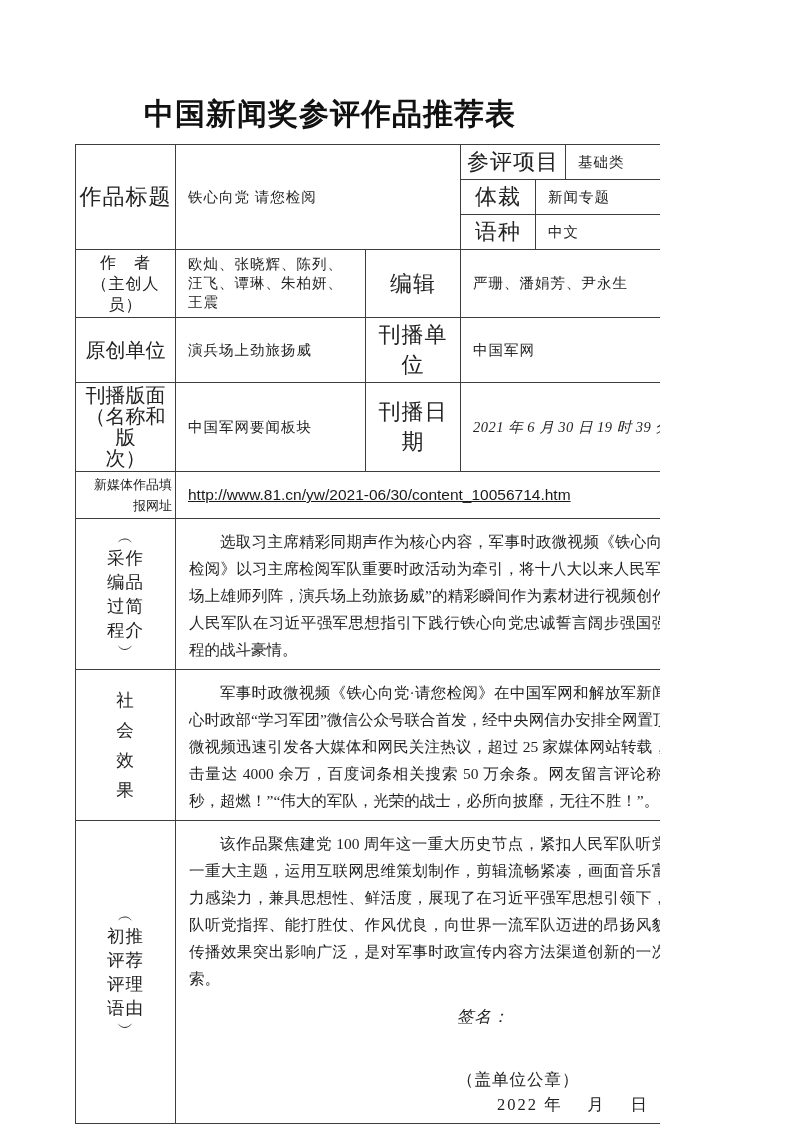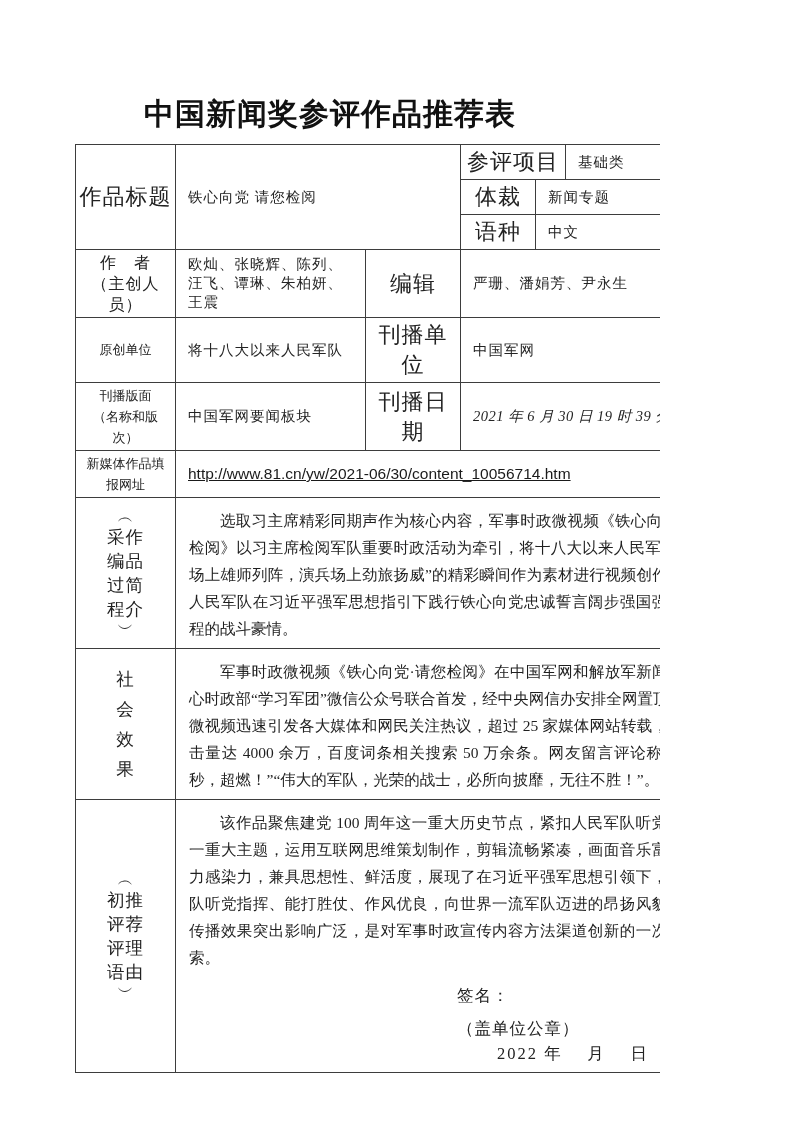--- a/index.html
+++ b/index.html
@@ -34,22 +34,22 @@
   }
 
   
   .lbl {
     text-align: center;
     font-size: 22px;
     color: #222;
     padding: 2px;
     letter-spacing: 1px;
   }
-  .lbl.sm { font-size: 13px; letter-spacing: 0; font-family: Liberation Serif, serif; }
-  .lbl.xs { font-size: 13px; letter-spacing: 0; text-align: center; padding: 2px 3px; }
+  .lbl.sm { font-size: 20px; letter-spacing: 0; font-family: Liberation Serif, serif; }
+  .lbl.xs { font-size: 13px; letter-spacing: 0; text-align: right; padding: 2px 3px; }
   .lbl.multiline { white-space: pre-line; line-height: 21px; margin-left: 45px; }
 
   
   .val {
     font-size: 14.5px;
     padding: 4px 12px;
     color: #242424;
     letter-spacing: 1px;
   }
   .val.date { letter-spacing: 0.5px; font-style: italic; }
@@ -85,21 +85,21 @@
   }
   .para p { text-indent: 2em; }
 
   .sign-block {
     margin-top: 12px;
     margin-left: 268px;
     font-size: 16.5px;
     line-height: 25px;
     color: #222;
   }
-  .sign-name { margin-bottom: 8px; letter-spacing: 1px; }
+  .sign-name { margin-bottom: 38px; letter-spacing: 1px; font-style: italic; }
   .seal-note { letter-spacing: 1px; }
   .date-line { letter-spacing: 2px; margin-left: 40px; }
 
   .footer-link {
     margin: 22px 0 0 120px;
     font-size: 17px;
     color: #222;
   }
   .footer-link .url {
     font-family: "Liberation Mono", "DejaVu Sans Mono", monospace;
@@ -145,21 +145,21 @@
       <td class="lbl multiline" style="font-size:16px">作　者
 （主创人
 员）</td>
       <td class="val">欧灿、张晓辉、陈列、汪飞、谭琳、朱柏妍、王震</td>
       <td class="lbl">编辑</td>
       <td colspan="3" class="val">严珊、潘娟芳、尹永生</td>
     </tr>
 
     <tr style="height:42px">
       <td class="lbl sm">原创单位</td>
-      <td class="val">将十八大以来人民军队</td>
+      <td class="val">演兵场上劲旅扬威</td>
       <td class="lbl">刊播单位</td>
       <td colspan="3" class="val">中国军网</td>
     </tr>
 
     <tr style="height:67px">
       <td class="lbl sm multiline">刊播版面
 （名称和版
 次）</td>
       <td class="val">中国军网要闻板块</td>
       <td class="lbl">刊播日期</td>

